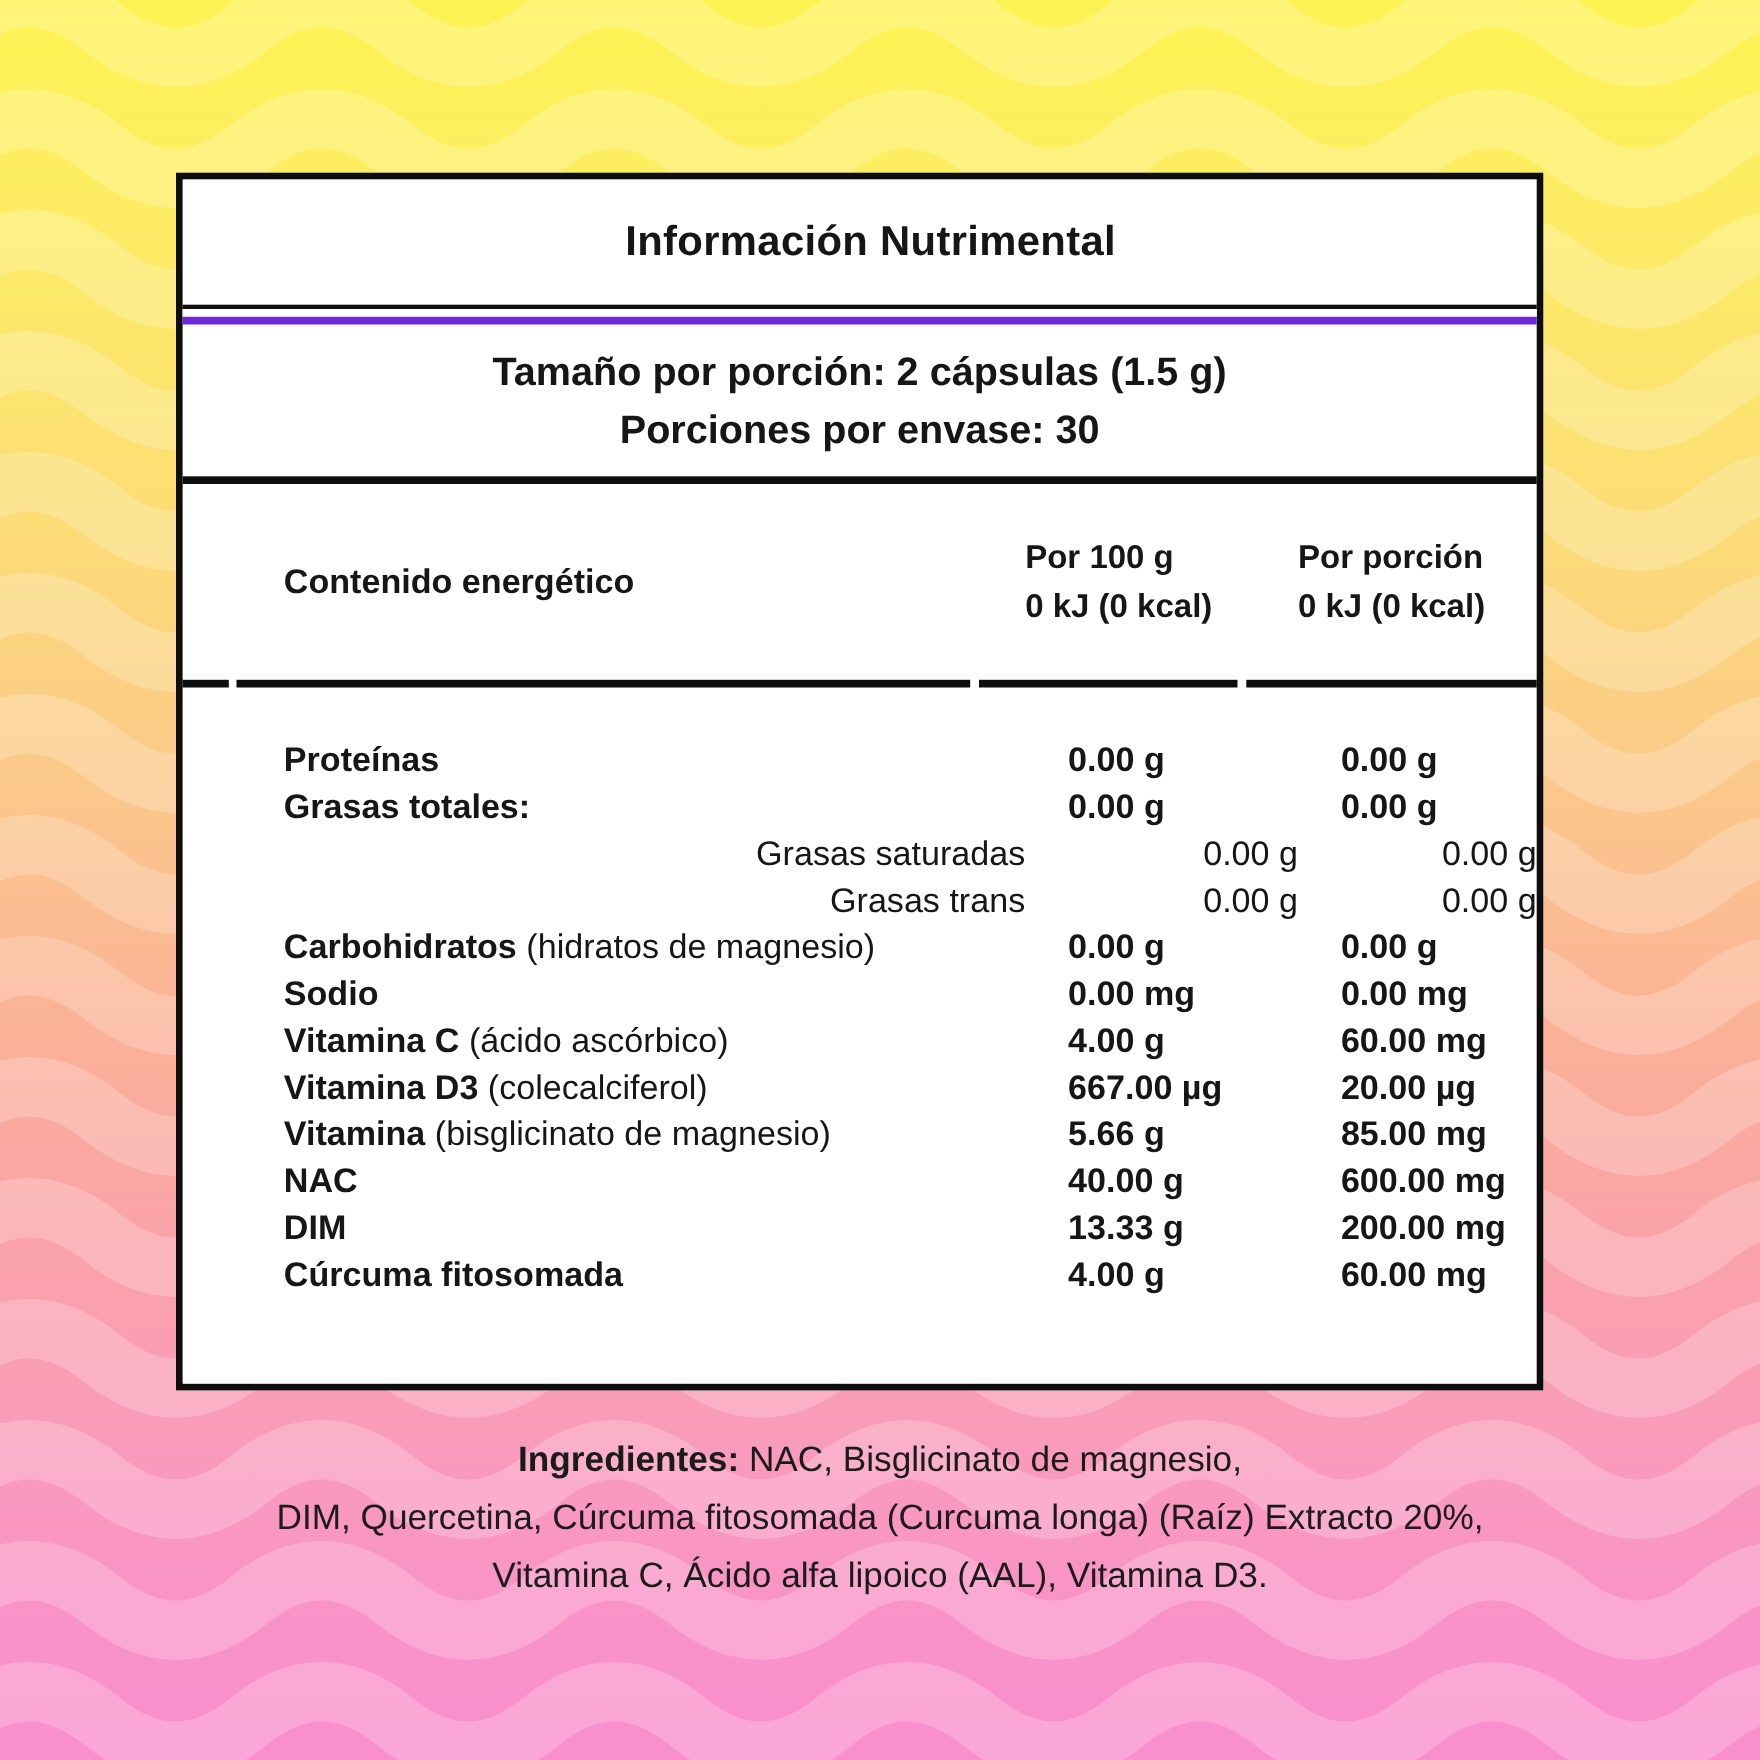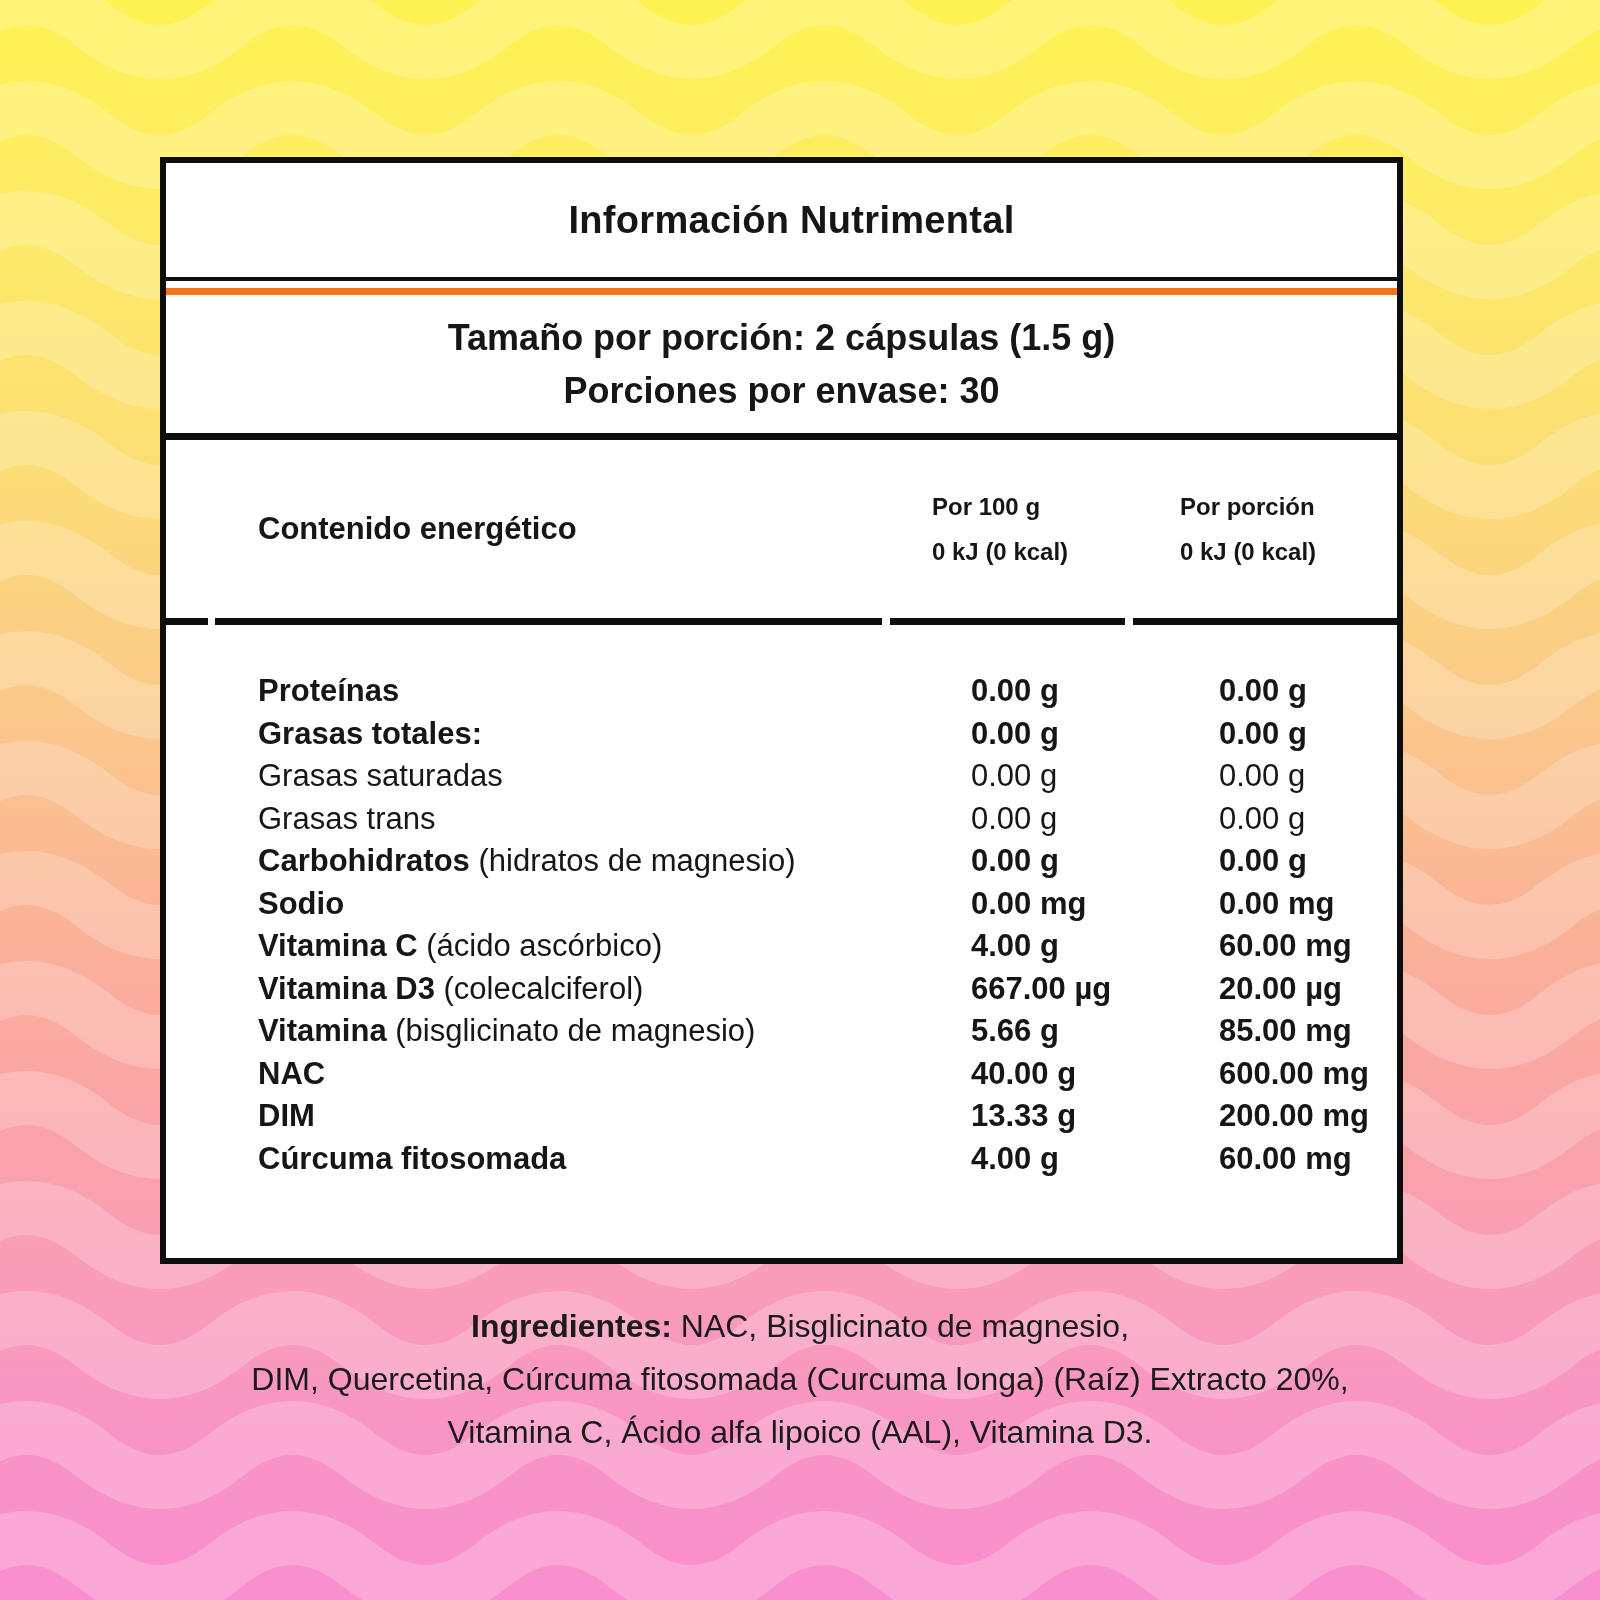--- a/index.html
+++ b/index.html
@@ -23,40 +23,40 @@
     background:#ffffff;border:6px solid #0e0e0e;
     display:flex;flex-direction:column;
   }
   .sec-title{
     height:114px;flex:none;border-bottom:4px solid #0e0e0e;
     display:flex;align-items:center;justify-content:center;
     font-size:38px;font-weight:700;letter-spacing:.3px;padding-left:20px;
   }
   .dgap{height:7px;flex:none;background:#ffffff;}
   .sec-serving{
-    flex:none;border-top:7px solid #f97316;border-bottom:7px solid #0e0e0e;
+    flex:none;border-top:7px solid #6d28d9;border-bottom:7px solid #0e0e0e;
     height:152px;box-sizing:border-box;
     display:flex;flex-direction:column;align-items:center;justify-content:center;
     font-size:36px;font-weight:700;line-height:53px;text-align:center;
   }
   .cols{display:grid;grid-template-columns:674px 248px auto;padding-left:92px;}
   .sec-energy{
     flex:none;height:178px;align-items:center;
   }
   .energy-label{font-size:31px;font-weight:700;}
-  .colhead{font-size:24px;font-weight:700;line-height:45px;}
+  .colhead{font-size:30px;font-weight:700;line-height:45px;}
   .seg-divider{flex:none;height:7px;display:flex;}
   .seg-divider .seg{height:7px;background:#0e0e0e;}
   .seg-divider .gap{height:7px;background:transparent;}
   .s1{width:42px;} .g1{width:7px;} .s2{width:667px;} .g2{width:8px;}
   .s3{width:235px;} .g3{width:8px;} .s4{flex:1;}
   .sec-body{flex:1;padding-top:45px;}
   .row{line-height:42.5px;font-size:31px;font-weight:700;}
   .row .detail{font-weight:400;}
-  .row--light, .row--light .val{font-weight:400;}
+  .row--light, .row--light .val{font-weight:400;text-align:right;}
   .val{font-weight:700;margin-left:39px;}
 
   .ingredients{
     position:absolute;z-index:2;left:0;right:0;top:1300px;
     text-align:center;font-size:32px;line-height:53px;color:#1b1b1b;
   }
   .ingredients strong{font-weight:700;}
   .ing-line{display:block;}
 </style>
 </head>

